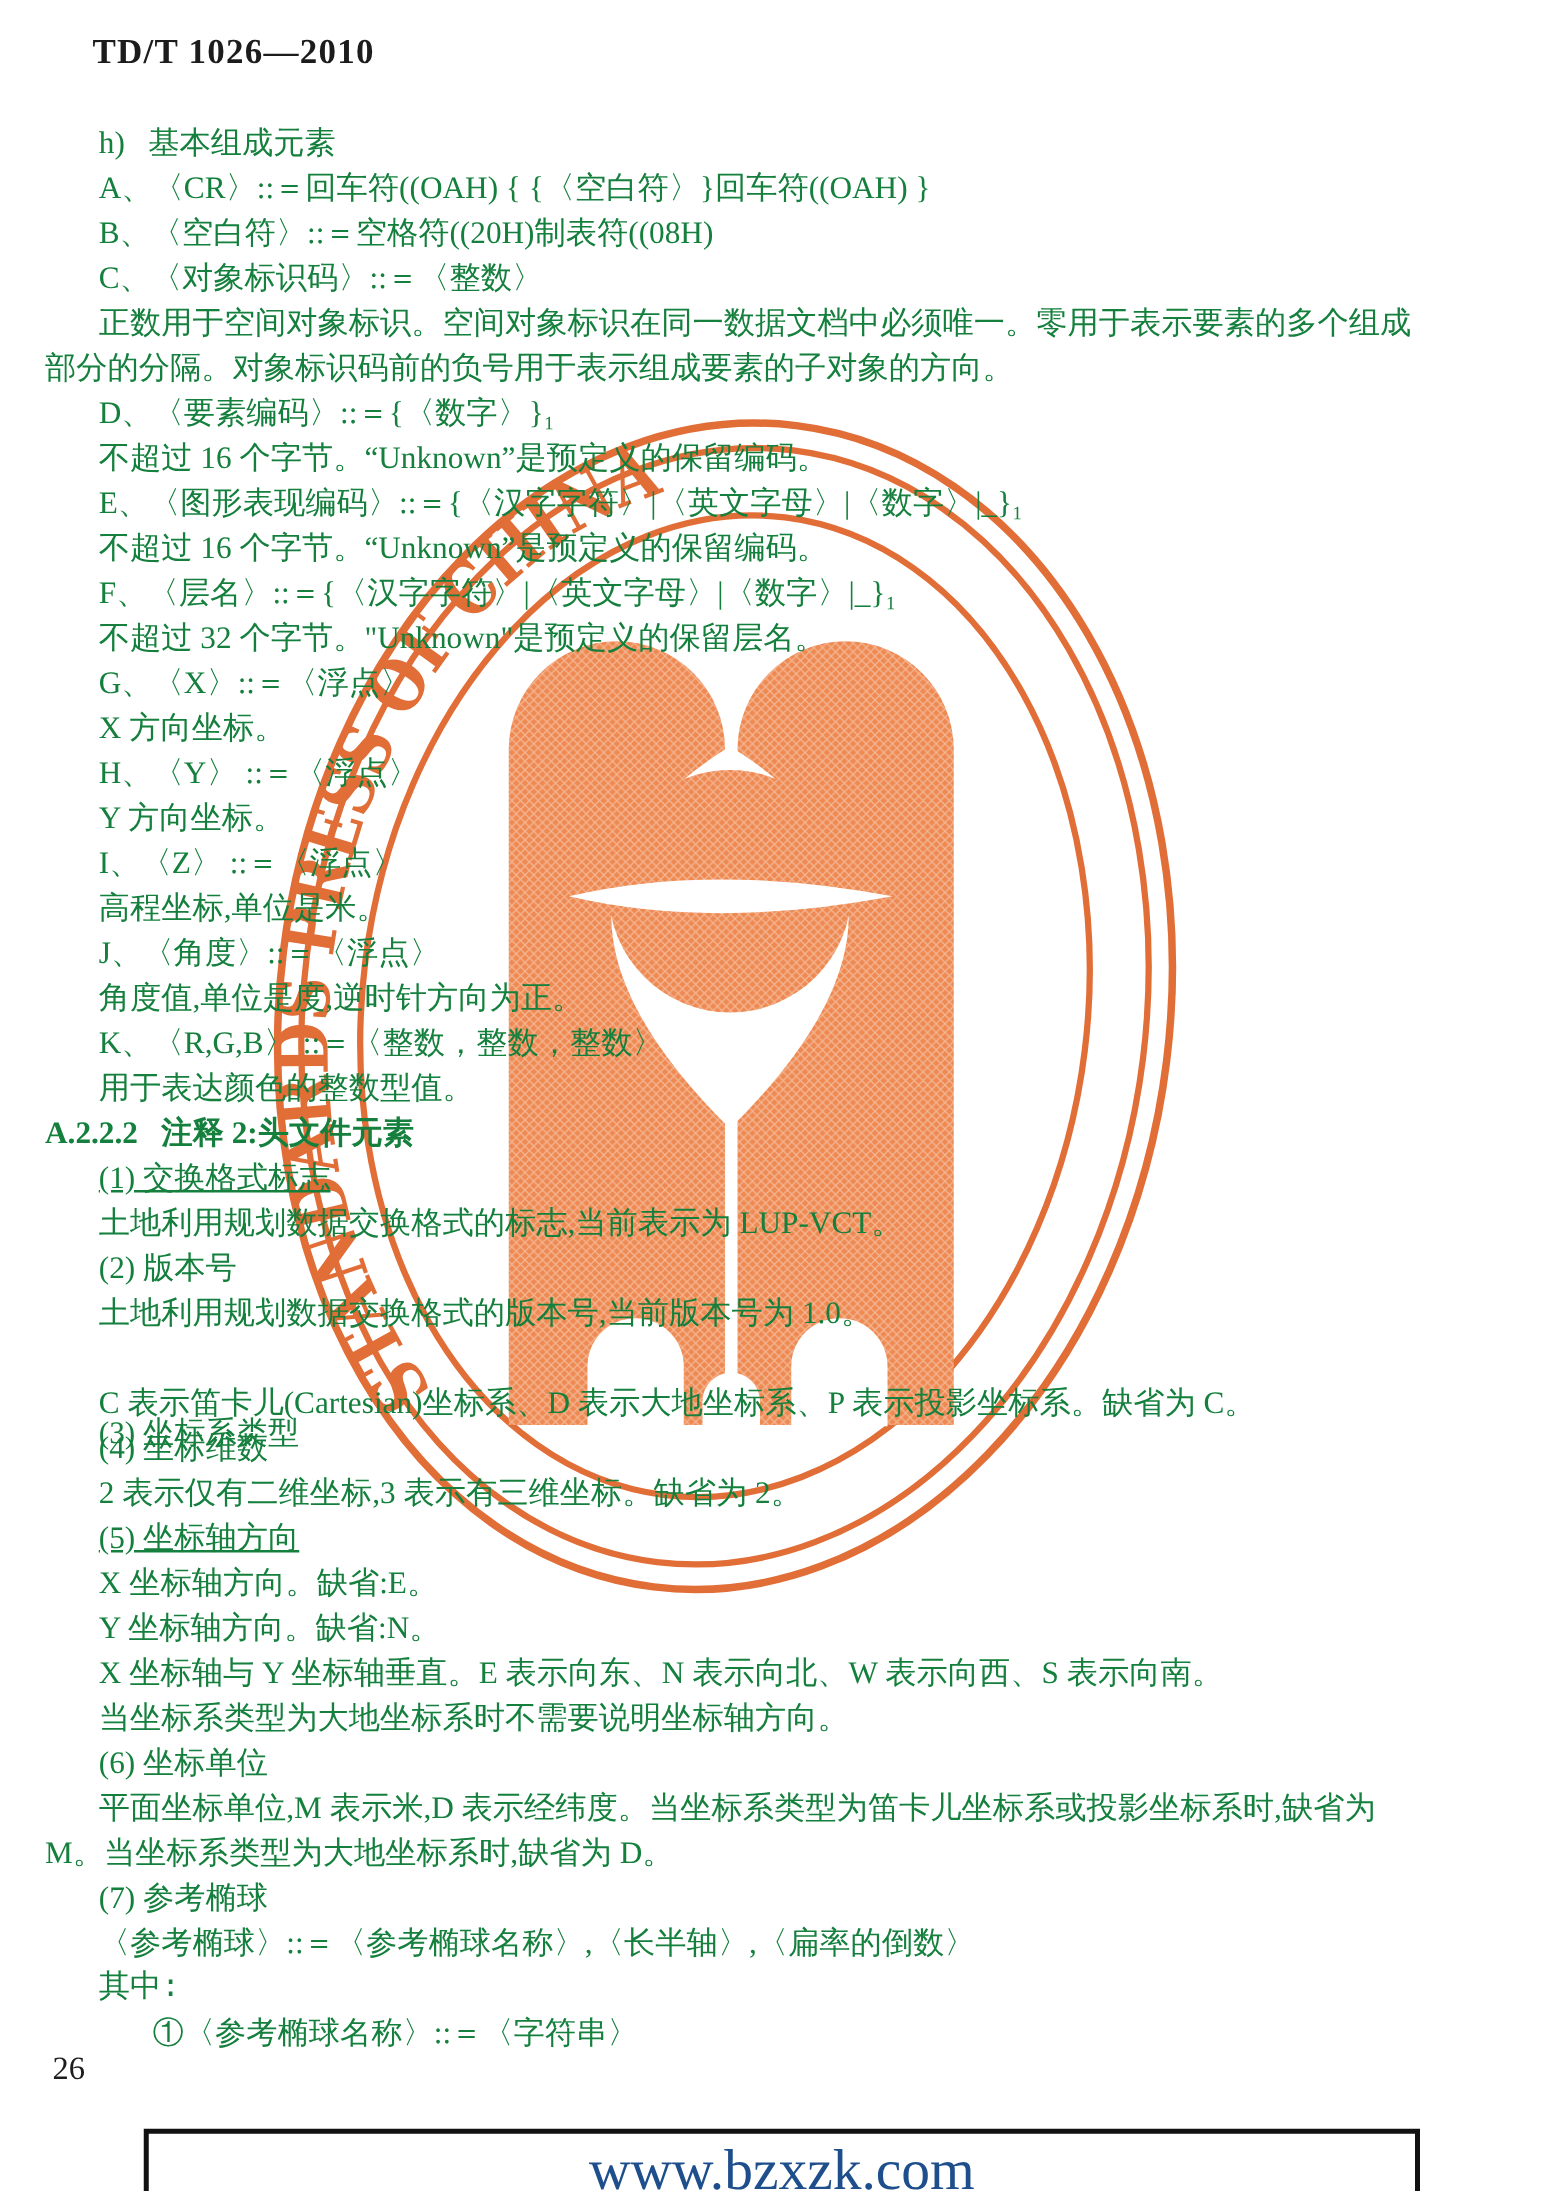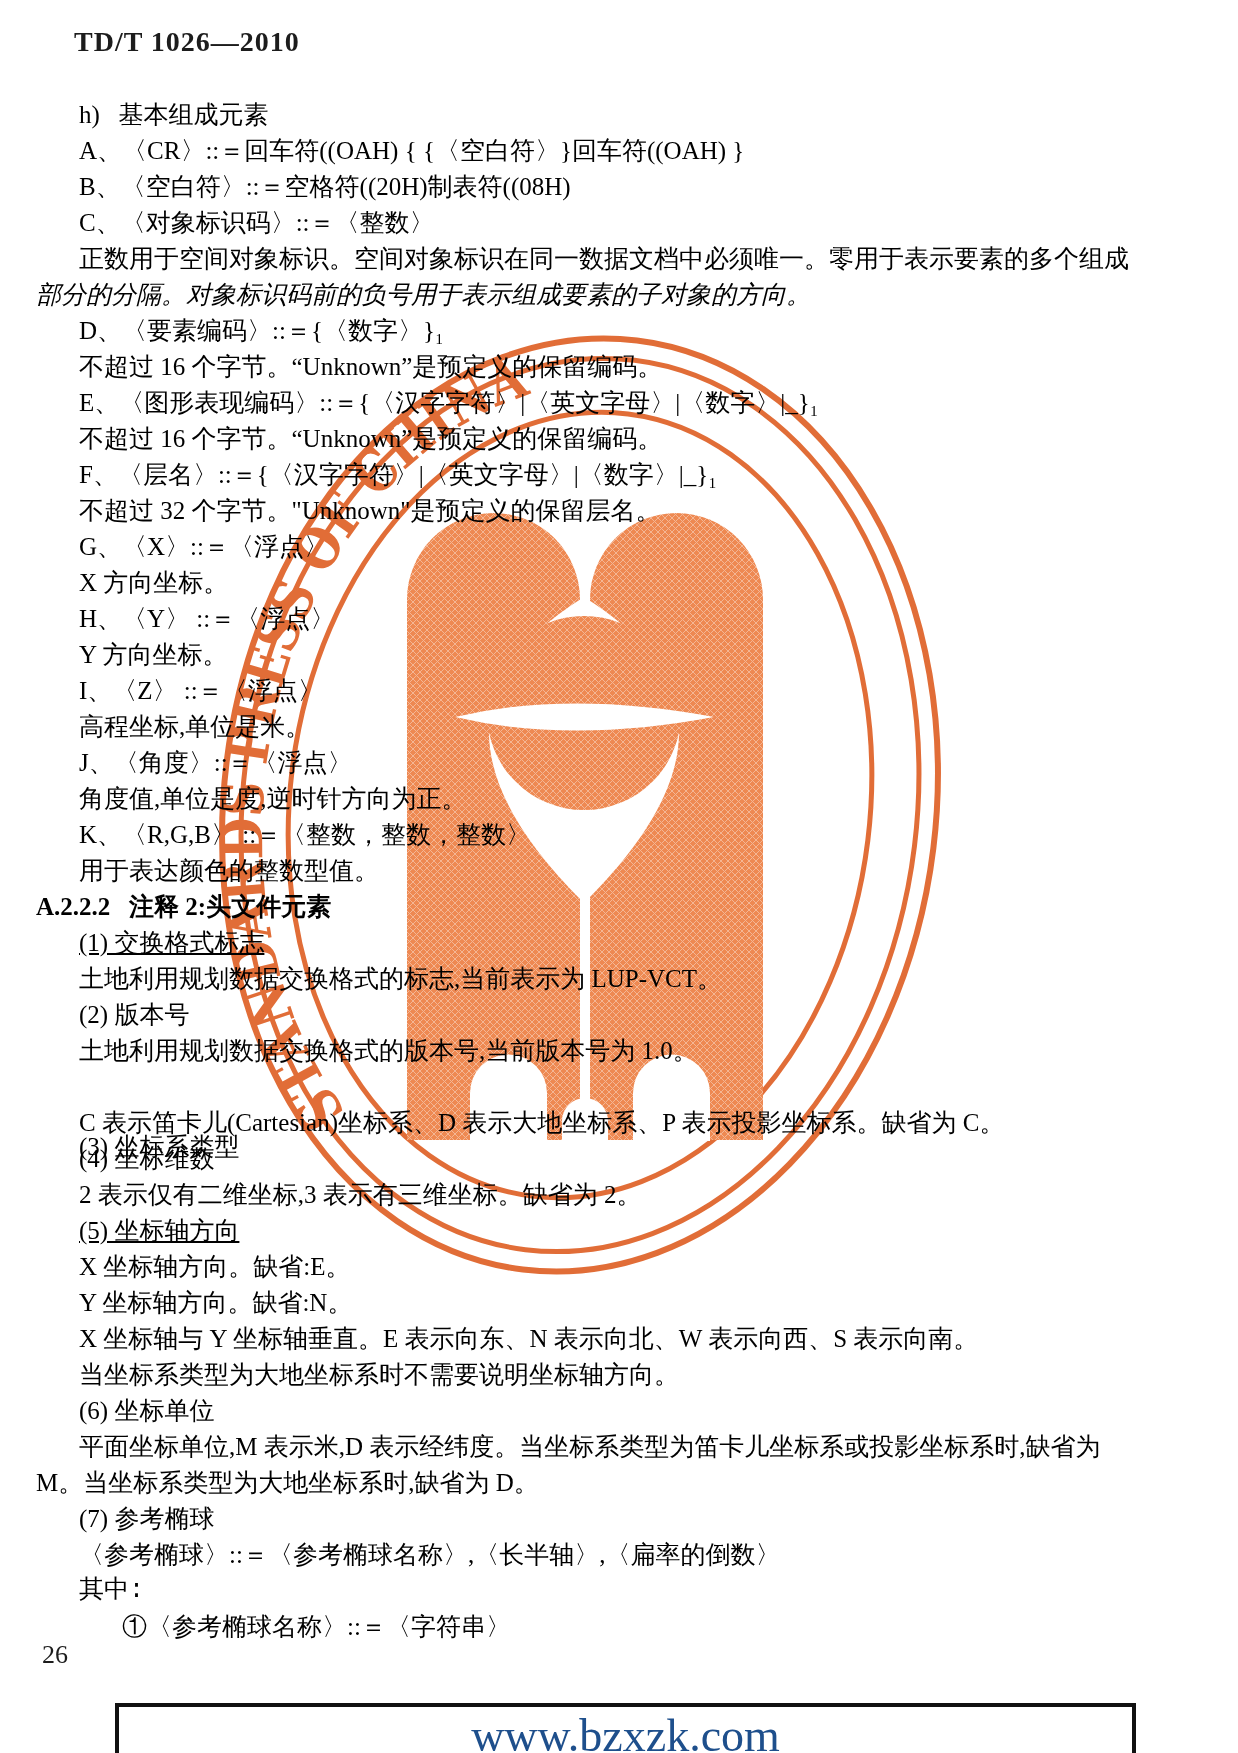--- a/index.html
+++ b/index.html
@@ -12,21 +12,21 @@
   .page-header{
     position:absolute;left:58px;top:26px;
     font-size:28px;font-weight:bold;letter-spacing:1px;
     white-space:pre;
     margin-left:16px;
   }
   .stamp-svg{position:absolute;left:0;top:0;z-index:1;}
   .body-layer{position:absolute;left:0;top:0;width:1238px;height:1753px;z-index:2;}
   .body-line{
     position:absolute;font-size:25px;line-height:30px;white-space:pre;
-    color:#000000;
+    color:#15803d;
   }
   .indent0{left:36px;}
   .indent1{left:79px;}
   .indent2{left:122px;}
   .bold{font-weight:bold;}
   .page-number{
     position:absolute;left:42px;top:1640px;font-size:26px;z-index:2;
   }
   .footer-box{
     position:absolute;left:115px;top:1703px;width:1013px;height:70px;
@@ -89,21 +89,21 @@
 <div class="body-layer">
   <div class="page-header">TD/T 1026—2010</div>
 
   <div>
 
   <div class="body-line indent1" style="top: 100px;">h)   基本组成元素</div>
       <div class="body-line indent1" style="top: 136px;">A、〈CR〉::＝回车符((OAH) { {〈空白符〉}回车符((OAH) }</div>
       <div class="body-line indent1" style="top: 172px;">B、〈空白符〉::＝空格符((20H)制表符((08H)</div>
       <div class="body-line indent1" style="top: 208px;">C、〈对象标识码〉::＝〈整数〉</div>
       <div class="body-line indent1" style="top: 244px;">正数用于空间对象标识。空间对象标识在同一数据文档中必须唯一。零用于表示要素的多个组成</div>
-      <div class="body-line indent0" style="top: 280px; font-style: italic;">部分的分隔。对象标识码前的负号用于表示组成要素的子对象的方向。</div>
+      <div class="body-line indent0" style="top: 280px;">部分的分隔。对象标识码前的负号用于表示组成要素的子对象的方向。</div>
       <div class="body-line indent1" style="top: 316px;">D、〈要素编码〉::＝{〈数字〉}₁</div>
       <div class="body-line indent1" style="top: 352px;">不超过 16 个字节。“Unknown”是预定义的保留编码。</div>
       <div class="body-line indent1" style="top: 388px;">E、〈图形表现编码〉::＝{〈汉字字符〉|〈英文字母〉|〈数字〉|_}₁</div>
       <div class="body-line indent1" style="top: 424px;">不超过 16 个字节。“Unknown”是预定义的保留编码。</div>
       <div class="body-line indent1" style="top: 460px;">F、〈层名〉::＝{〈汉字字符〉|〈英文字母〉|〈数字〉|_}₁</div>
       <div class="body-line indent1" style="top: 496px;">不超过 32 个字节。"Unknown"是预定义的保留层名。</div>
       <div class="body-line indent1" style="top: 532px;">G、〈X〉::＝〈浮点〉</div>
       <div class="body-line indent1" style="top: 568px;">X 方向坐标。</div>
       <div class="body-line indent1" style="top: 604px;">H、〈Y〉 ::＝〈浮点〉</div>
       <div class="body-line indent1" style="top: 640px;">Y 方向坐标。</div>

